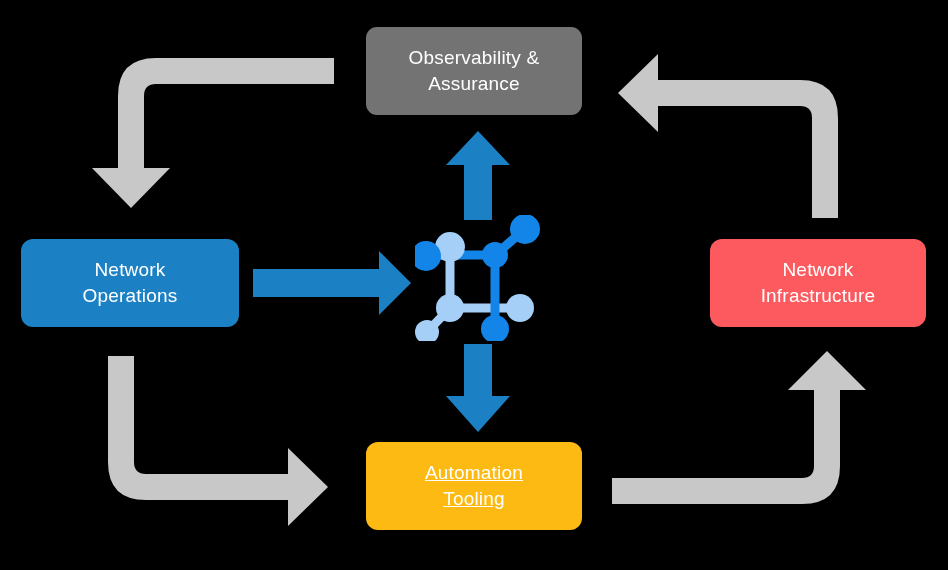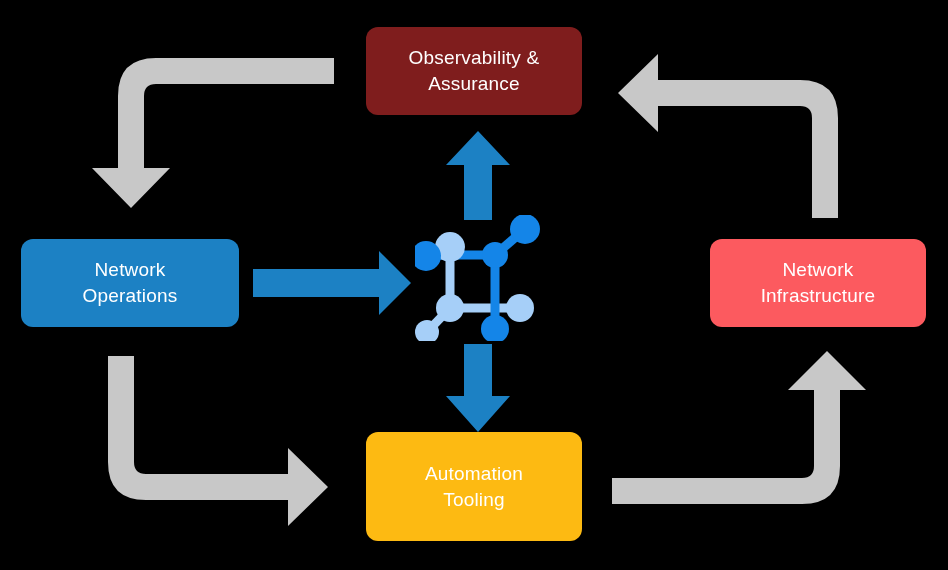--- a/index.html
+++ b/index.html
@@ -27,24 +27,24 @@
     line-height: 1.35;
     font-weight: 400;
     letter-spacing: 0.2px;
     box-sizing: border-box;
     padding: 6px 10px;
   }
   .box-label {
     display: block;
     white-space: pre-line;
   }
-  #box-observability { left: 366px; top: 27px;  width: 216px; height: 88px; background: #7f1d1d; }
+  #box-observability { left: 366px; top: 27px;  width: 216px; height: 88px; background: #737373; border-radius: 11px; }
   #box-network-ops   { left: 21px;  top: 239px; width: 218px; height: 88px; background: #1C81C4; }
   #box-network-infra { left: 710px; top: 239px; width: 216px; height: 88px; background: #FC5A5F; }
-  #box-automation    { left: 366px; top: 432px; width: 216px; height: 109px; background: #FDBA12; }
+  #box-automation    { left: 366px; top: 442px; width: 216px; height: 88px; background: #FDBA12; text-decoration: underline; }
 
   .svg-layer {
     position: absolute;
     left: 0;
     top: 0;
     width: 948px;
     height: 570px;
     pointer-events: none;
   }
   .center-icon {

